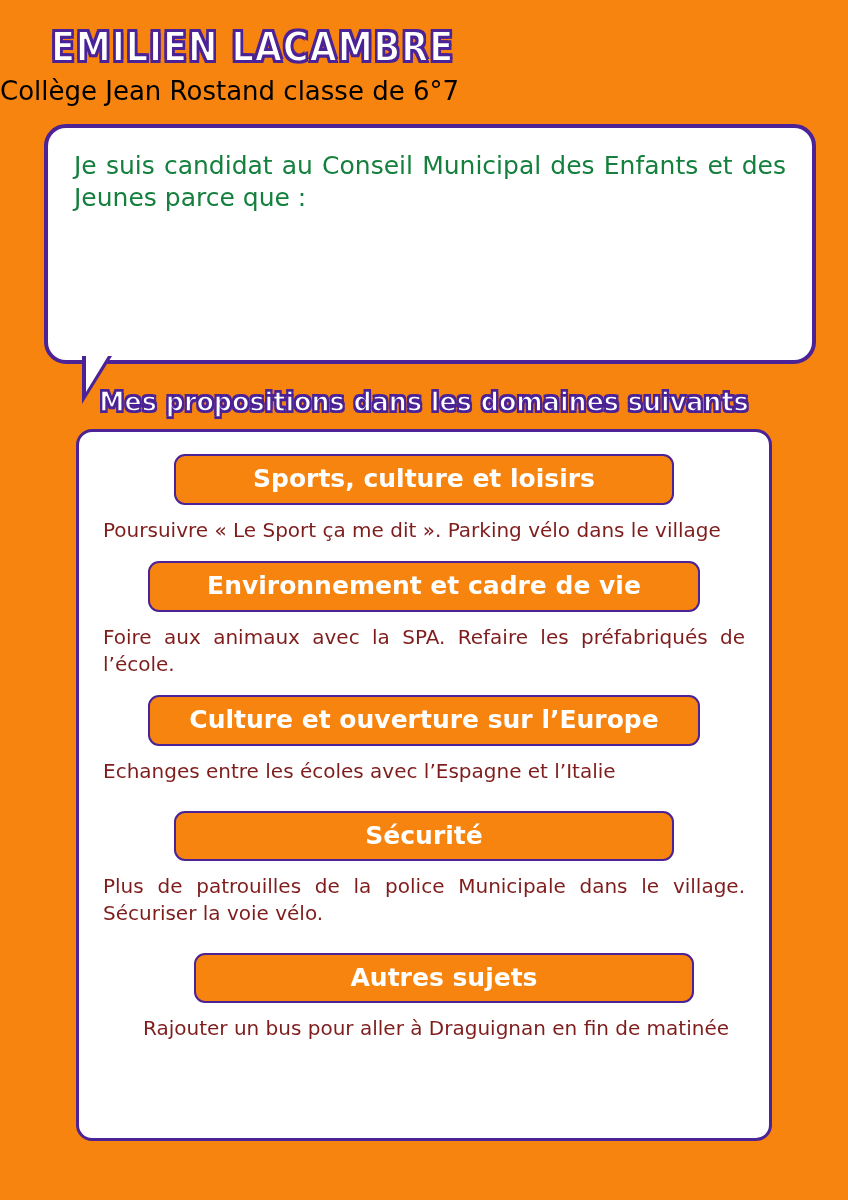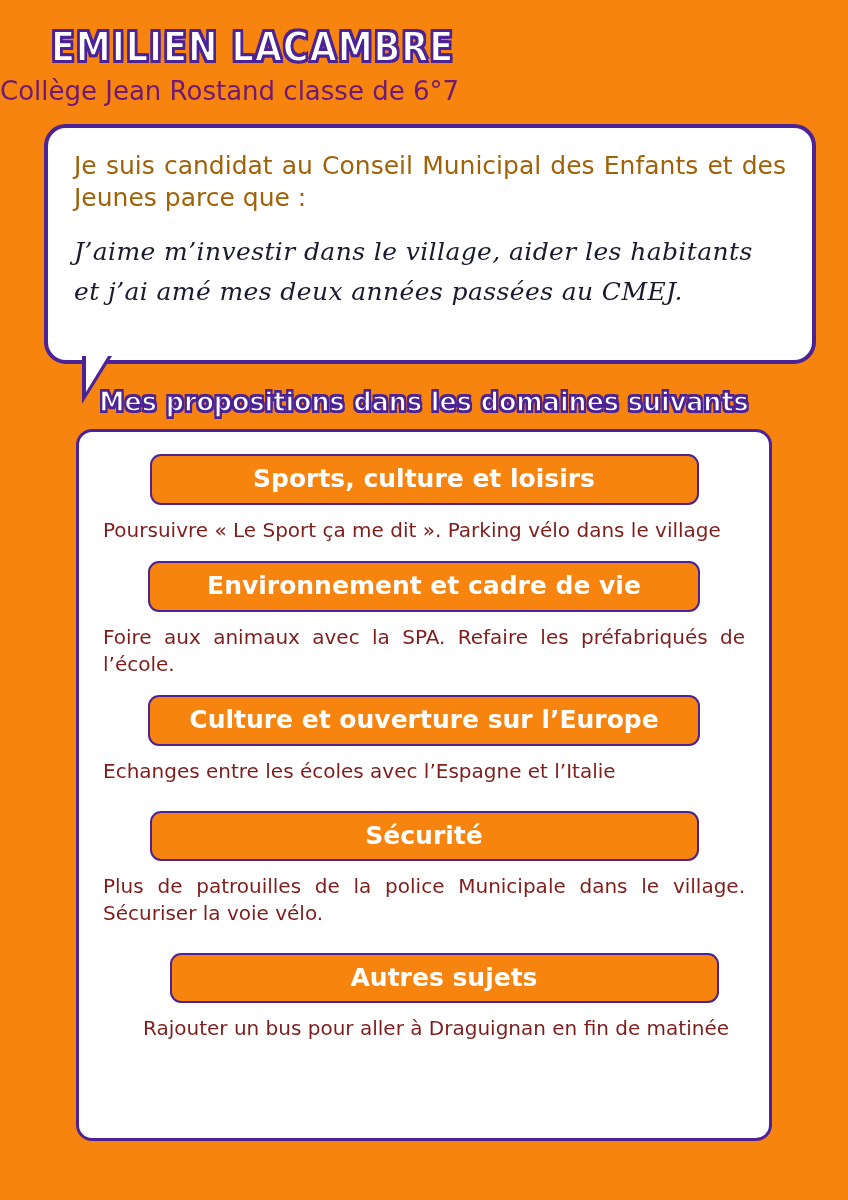--- a/index.html
+++ b/index.html
@@ -39,42 +39,42 @@
       -2px  2px 0 #4B2396,
        2px  2px 0 #4B2396;
     transform: scaleX(0.88);
     margin: 0;
     line-height: 1.05;
   }
   .school-line {
     margin: 8px 0 0 0;
     font-family: "DejaVu Sans", sans-serif;
     font-size: 26px;
-    color: #701a75;
+    color: #000000;
     font-weight: normal;
   }
 
   
   .bubble-wrap {
     position: relative;
     margin: 18px 32px 0 44px;
   }
   .bubble {
     position: relative;
     background: #FFFFFF;
     border: 4px solid #4B2396;
     border-radius: 22px;
     padding: 22px 26px 26px 26px;
     box-sizing: border-box;
     min-height: 240px;
   }
   .bubble-intro {
     font-family: "DejaVu Sans", sans-serif;
     font-size: 25px;
-    color: #a16207;
+    color: #15803d;
     text-align: justify;
     text-align-last: left;
     line-height: 1.28;
     margin: 0 0 18px 0;
   }
   .bubble-hand {
     font-family: "DejaVu Serif", serif;
     font-style: italic;
     font-size: 25px;
     color: #1A1A2E;
@@ -124,21 +124,21 @@
     margin: 12px 76px 0 76px;
     background: #FFFFFF;
     border: 3px solid #4B2396;
     border-radius: 16px;
     padding: 22px 22px 26px 22px;
     box-sizing: border-box;
     height: 712px;
   }
   .topic {
     margin: 0 auto;
-    width: 549px;
+    width: 500px;
     background: #F7840F;
     border: 2px solid #4B2396;
     border-radius: 11px;
     color: #FFFFFF;
     font-family: "DejaVu Sans", sans-serif;
     font-weight: bold;
     font-size: 25px;
     text-align: center;
     padding: 9px 8px;
     box-sizing: border-box;
@@ -164,21 +164,20 @@
 <div class="page">
 
   <div class="header">
     <div class="candidate-name">EMILIEN LACAMBRE</div>
     <div class="school-line">Collège Jean Rostand classe de 6°7</div>
   </div>
 
   <div class="bubble-wrap">
     <div class="bubble">
       <p class="bubble-intro">Je suis candidat au Conseil Municipal des Enfants et des Jeunes parce que :</p>
-      <p class="bubble-hand">J’aime m’investir dans le village, aider les habitants et j’ai amé mes deux années passées au CMEJ.</p>
       <span class="bubble-tail-outer"></span>
       <span class="bubble-tail-inner"></span>
     </div>
   </div>
 
   <div class="section-banner">Mes propositions dans les domaines suivants</div>
 
   <div class="card">
 
     <div class="block">

